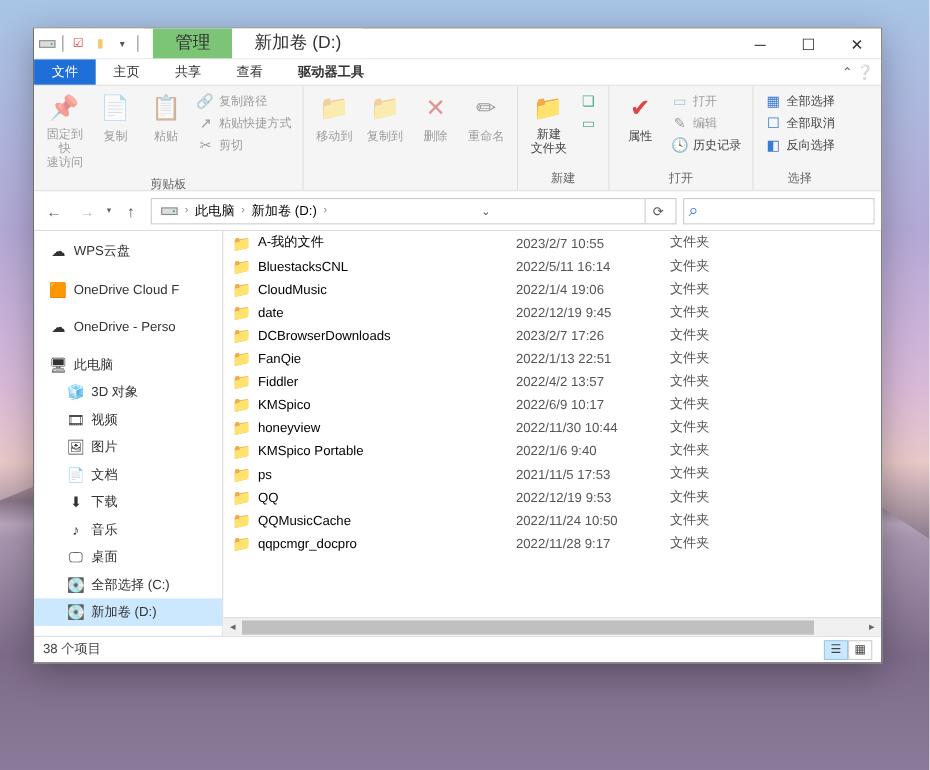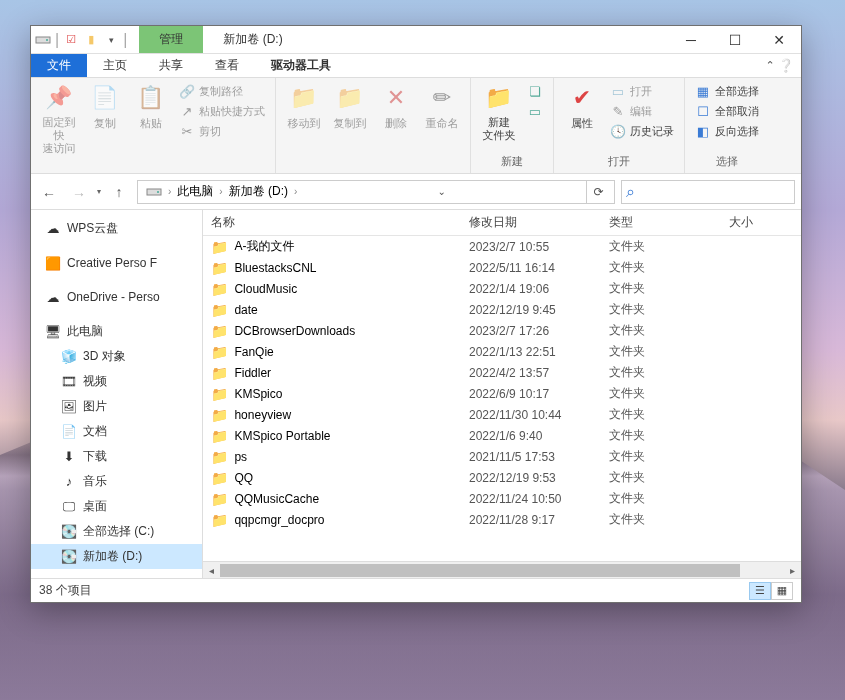--- a/index.html
+++ b/index.html
@@ -6,21 +6,21 @@
 body { background: linear-gradient(180deg, #a8c5e6 0%, #b3a8d6 30%, #d8b8d8 50%, #e8c8c8 60%, #8a7b8d 70%, #c8b8d0 100%); width: 845px; height: 700px; position: relative; overflow: hidden; }
 body::before { content: ""; position: absolute; inset: 0; background:
   linear-gradient(180deg, transparent 60%, rgba(60,50,80,0.4) 65%, rgba(200,180,210,0.6) 68%, rgba(80,60,100,0.5) 85%);
   clip-path: polygon(0 65%, 10% 60%, 20% 68%, 30% 55%, 40% 70%, 50% 58%, 60% 72%, 70% 60%, 80% 68%, 90% 62%, 100% 70%, 100% 100%, 0 100%);
 }
 .window { position: absolute; left: 30px; top: 25px; width: 772px; height: 578px; background: #fff; border: 1px solid #707070; box-shadow: 0 8px 30px rgba(0,0,0,0.3); display: flex; flex-direction: column; }
 .titlebar { height: 28px; display: flex; align-items: stretch; background: #fff; border-bottom: 1px solid #e0e0e0; }
 .titlebar-left { display: flex; align-items: center; gap: 4px; padding: 0 4px; background: #fff; }
 .qat-icon { width: 16px; height: 16px; display: flex; align-items: center; justify-content: center; font-size: 11px; }
 .title-tabs { display: flex; margin-left: 8px; }
-.title-tab { padding: 0 20px; display: flex; align-items: center; font-size: 12px; color: #333; background: #fff; }
+.title-tab { padding: 0 20px; display: flex; align-items: center; font-size: 16px; color: #333; background: #fff; }
 .title-tab.context { background: #7cc576; color: #333; }
 .title-tab.active-title { background: #fff; color: #333; }
 .title-controls { margin-left: auto; display: flex; }
 .title-btn { width: 44px; height: 28px; display: flex; align-items: center; justify-content: center; font-size: 14px; color: #333; }
 .menubar { display: flex; background: #fff; border-bottom: 1px solid #ddd; height: 24px; }
 .menu-item { padding: 0 16px; font-size: 12px; display: flex; align-items: center; color: #333; }
 .menu-item.file { background: #1e6fd8; color: #fff; }
 .menu-item.context-menu { color: #333; font-weight: bold; }
 .menu-right { margin-left: auto; display: flex; align-items: center; padding: 0 6px; gap: 4px; }
 .ribbon { height: 96px; background: #f5f5f5; border-bottom: 1px solid #ddd; display: flex; }
@@ -141,20 +141,21 @@
           <div class="ribbon-btn-small disabled">
             <span class="ribbon-icon-sm">↗</span>
             <span>粘贴快捷方式</span>
           </div>
           <div class="ribbon-btn-small disabled">
             <span class="ribbon-icon-sm">✂</span>
             <span>剪切</span>
           </div>
         </div>
       </div>
+      <div class="ribbon-group-label">剪贴板</div>
     </div>
 
     <div class="ribbon-group">
       <div class="ribbon-group-content">
         <div class="ribbon-btn-large disabled">
           <span class="ribbon-icon-lg">📁</span>
           <span>移动到</span>
         </div>
         <div class="ribbon-btn-large disabled">
           <span class="ribbon-icon-lg">📁</span>
@@ -263,21 +264,21 @@
 
   <div class="content">
     <div class="sidebar" id="sidebar">
         <div class="side-item level0">
           <span class="side-icon">☁</span>
           <span>WPS云盘</span>
         </div>
         <div class="side-gap"></div>
         <div class="side-item level0">
           <span class="side-icon">🟧</span>
-          <span>Creative Perso F</span>
+          <span>OneDrive Cloud F</span>
         </div>
         <div class="side-gap"></div>
         <div class="side-item level0">
           <span class="side-icon">☁</span>
           <span>OneDrive - Perso</span>
         </div>
         <div class="side-gap"></div>
         <div class="side-item level0">
           <span class="side-icon">🖥</span>
           <span>此电脑</span>
@@ -313,26 +314,20 @@
         <div class="side-item level1">
           <span class="side-icon">💽</span>
           <span>全部选择 (C:)</span>
         </div>
         <div class="side-item level1 active">
           <span class="side-icon">💽</span>
           <span>新加卷 (D:)</span>
         </div>
       </div>
     <div class="filearea">
-      <div class="columns">
-        <div class="col-name">名称</div>
-        <div class="col-date">修改日期</div>
-        <div class="col-type">类型</div>
-        <div class="col-size">大小</div>
-      </div>
       <div class="filelist" id="filelist">
           <div class="file-row">
             <div class="file-name">
               <span class="folder-icon">📁</span>
               <span>A-我的文件</span>
             </div>
             <div class="file-date">2023/2/7 10:55</div>
             <div class="file-type">文件夹</div>
           </div>
           <div class="file-row">

